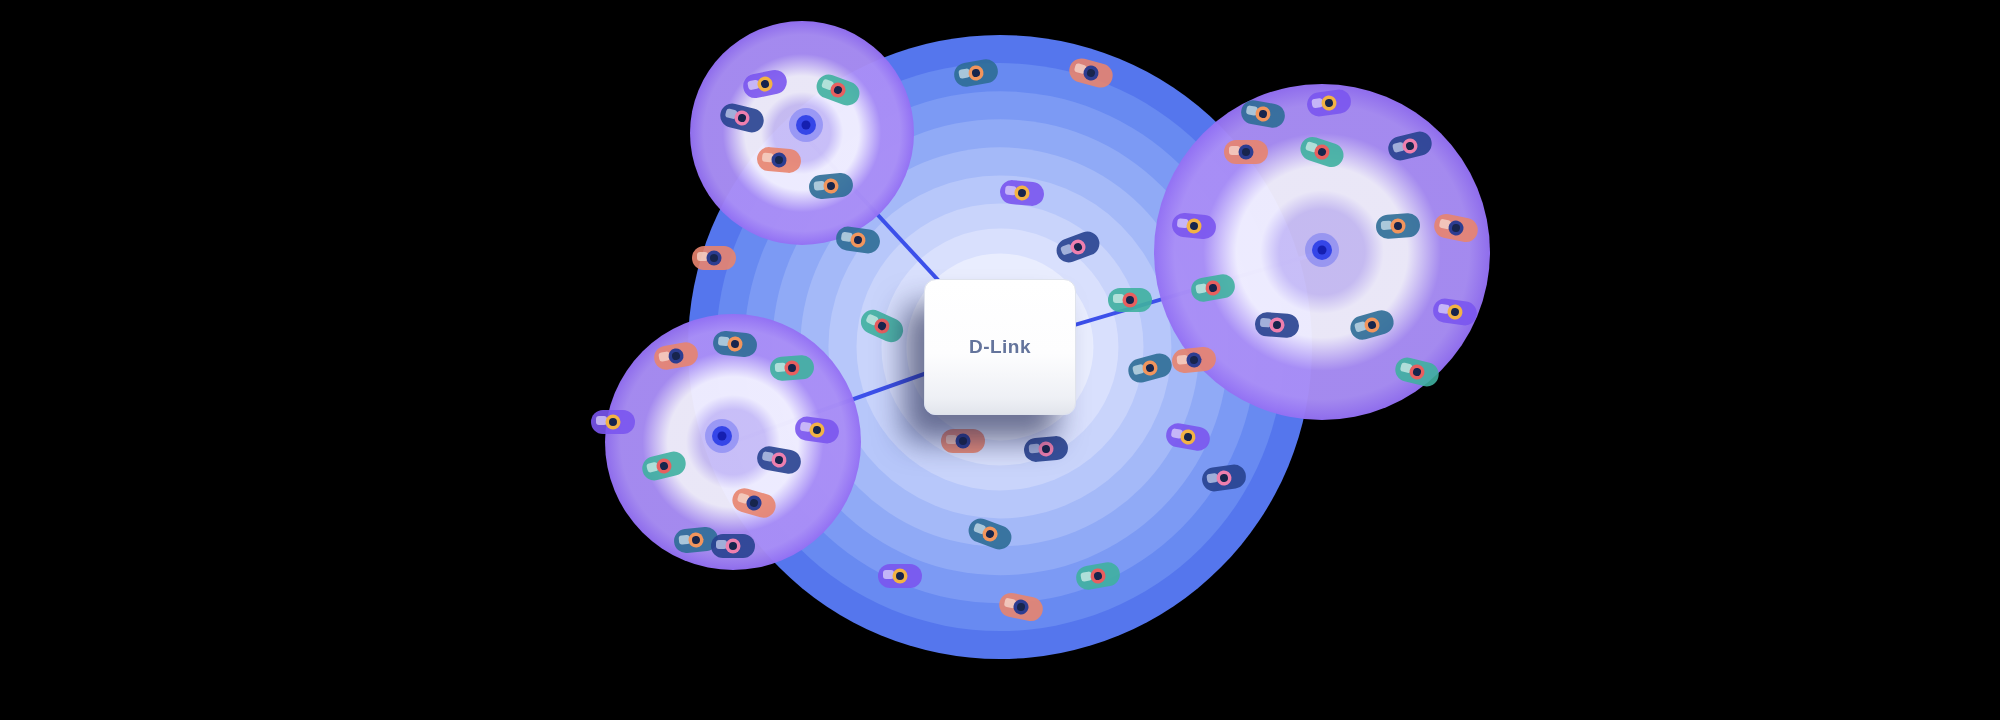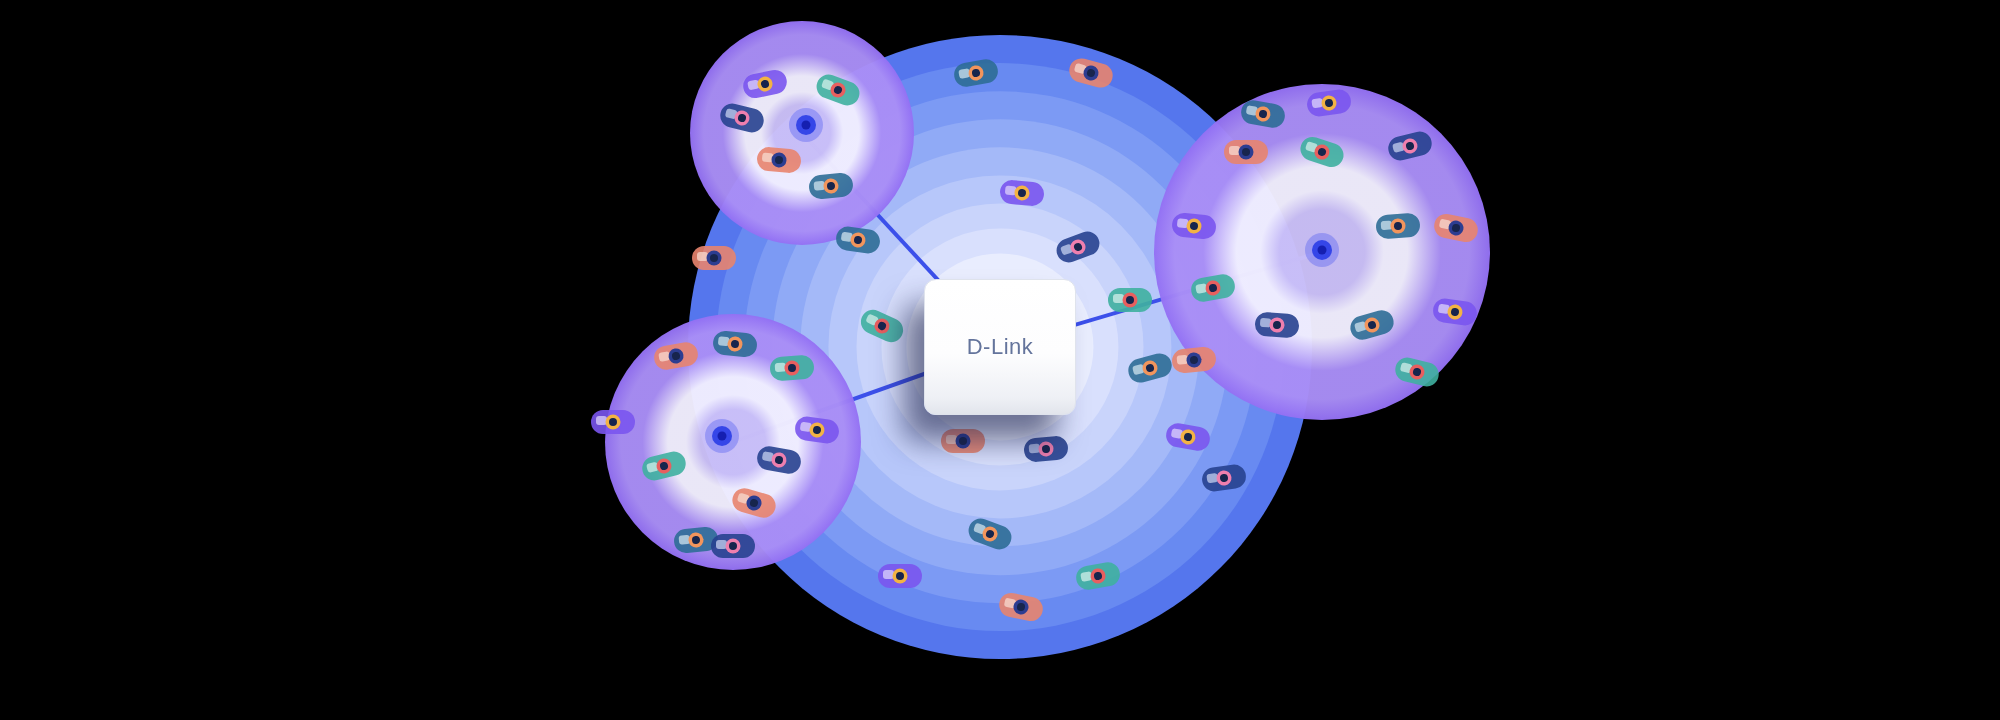--- a/index.html
+++ b/index.html
@@ -32,21 +32,21 @@
     transform:translate(-50%,-50%);
     background:linear-gradient(180deg,#ffffff 0%,#fdfdfe 55%,#eef0f5 88%,#e2e5ec 100%);
     border:1px solid #dfe3ec;
     border-radius:12px;
     box-shadow:-20px 26px 30px rgba(23,30,75,0.6), 0 2px 0 rgba(255,255,255,0.8) inset;
     display:flex;align-items:center;justify-content:center;
     z-index:60;
   }
   .device-label{
     color:#64749c;
-    font-size:22px;font-weight:normal;letter-spacing:0.5px;
+    font-size:19px;font-weight:bold;letter-spacing:0.5px;
   }
   
   .person{
     position:absolute;width:44px;height:32px;
     transform:translate(-50%,-50%) rotate(var(--rot,0deg));
   }
   .person .desk{
     position:absolute;left:0;right:0;top:4px;bottom:4px;
     border-radius:12px;opacity:0.9;
   }

